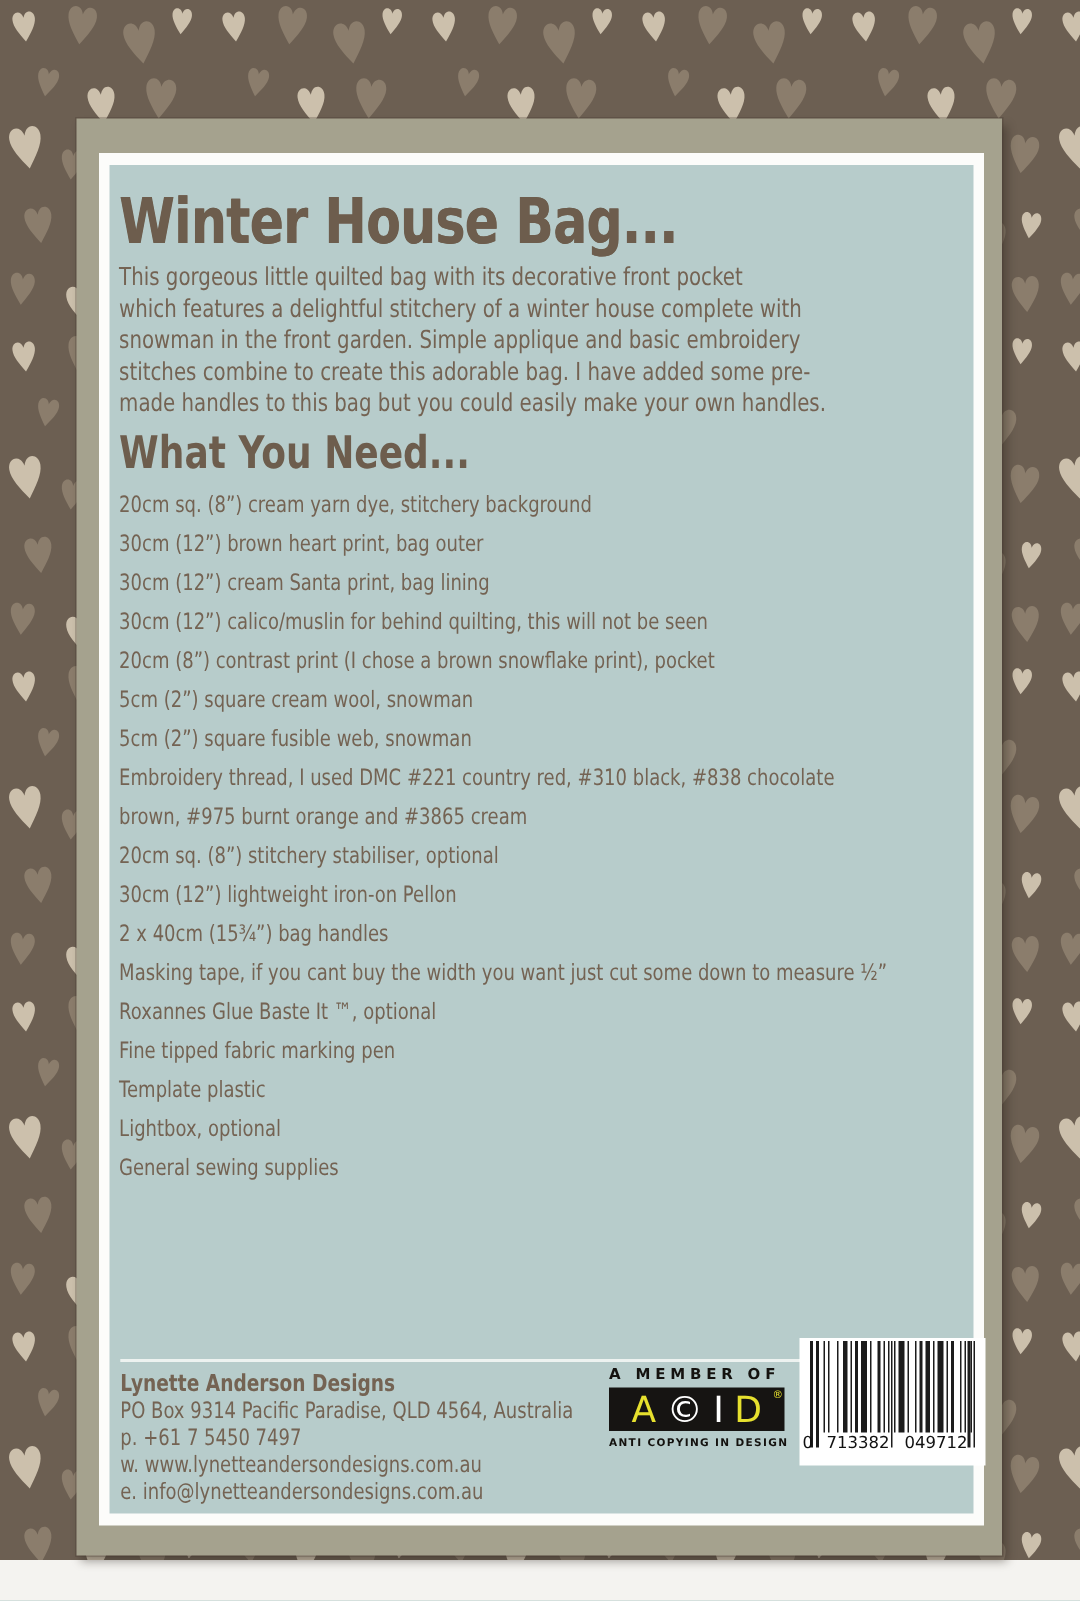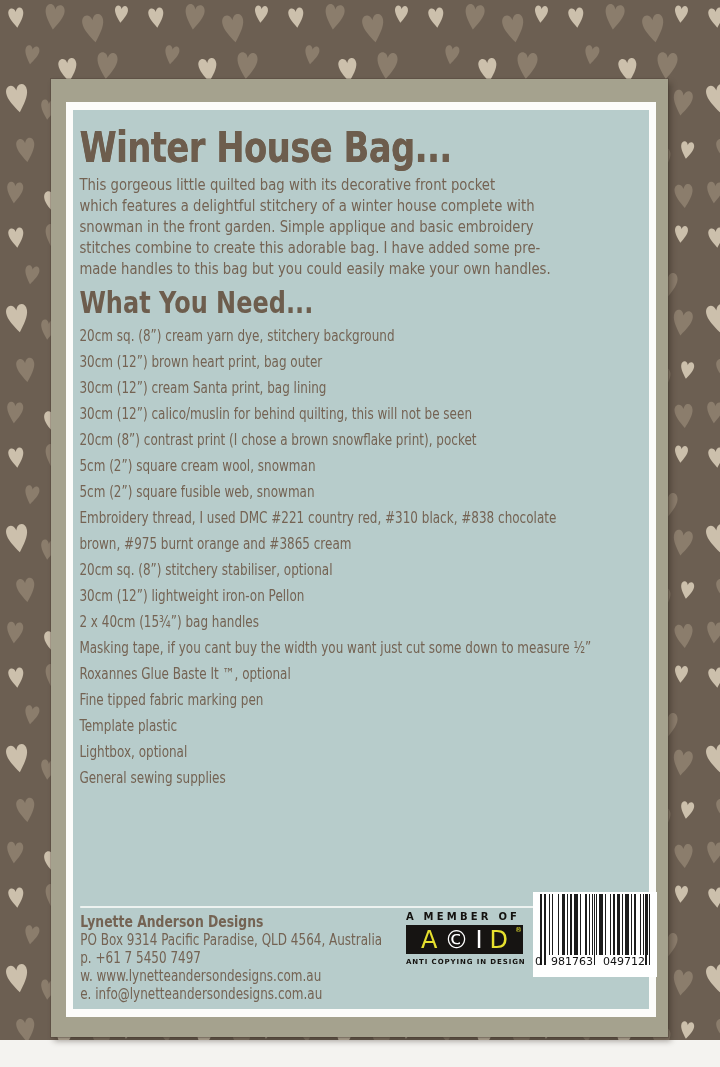--- a/index.html
+++ b/index.html
@@ -206,16 +206,16 @@
       <div class="bar" style="left: 102.57px; width: 1px;"></div>
       <div class="bar" style="left: 107.03px; width: 1px;"></div>
       <div class="bar guard" style="left: 0px; width: 1.5px;"></div>
       <div class="bar guard" style="left: 4px; width: 1.5px;"></div>
       <div class="bar guard" style="left: 53.5px; width: 1.5px;"></div>
       <div class="bar guard" style="left: 105px; width: 1.5px;"></div>
       <div class="bar guard" style="left: 108.5px; width: 1.5px;"></div>
     </div>
   <div class="bc-digits">
     <span class="bc-0">0</span>
-    <span class="bc-g1">981763</span>
+    <span class="bc-g1">713382</span>
     <span class="bc-g2">049712</span>
   </div>
 </div>
 
 </body></html>

